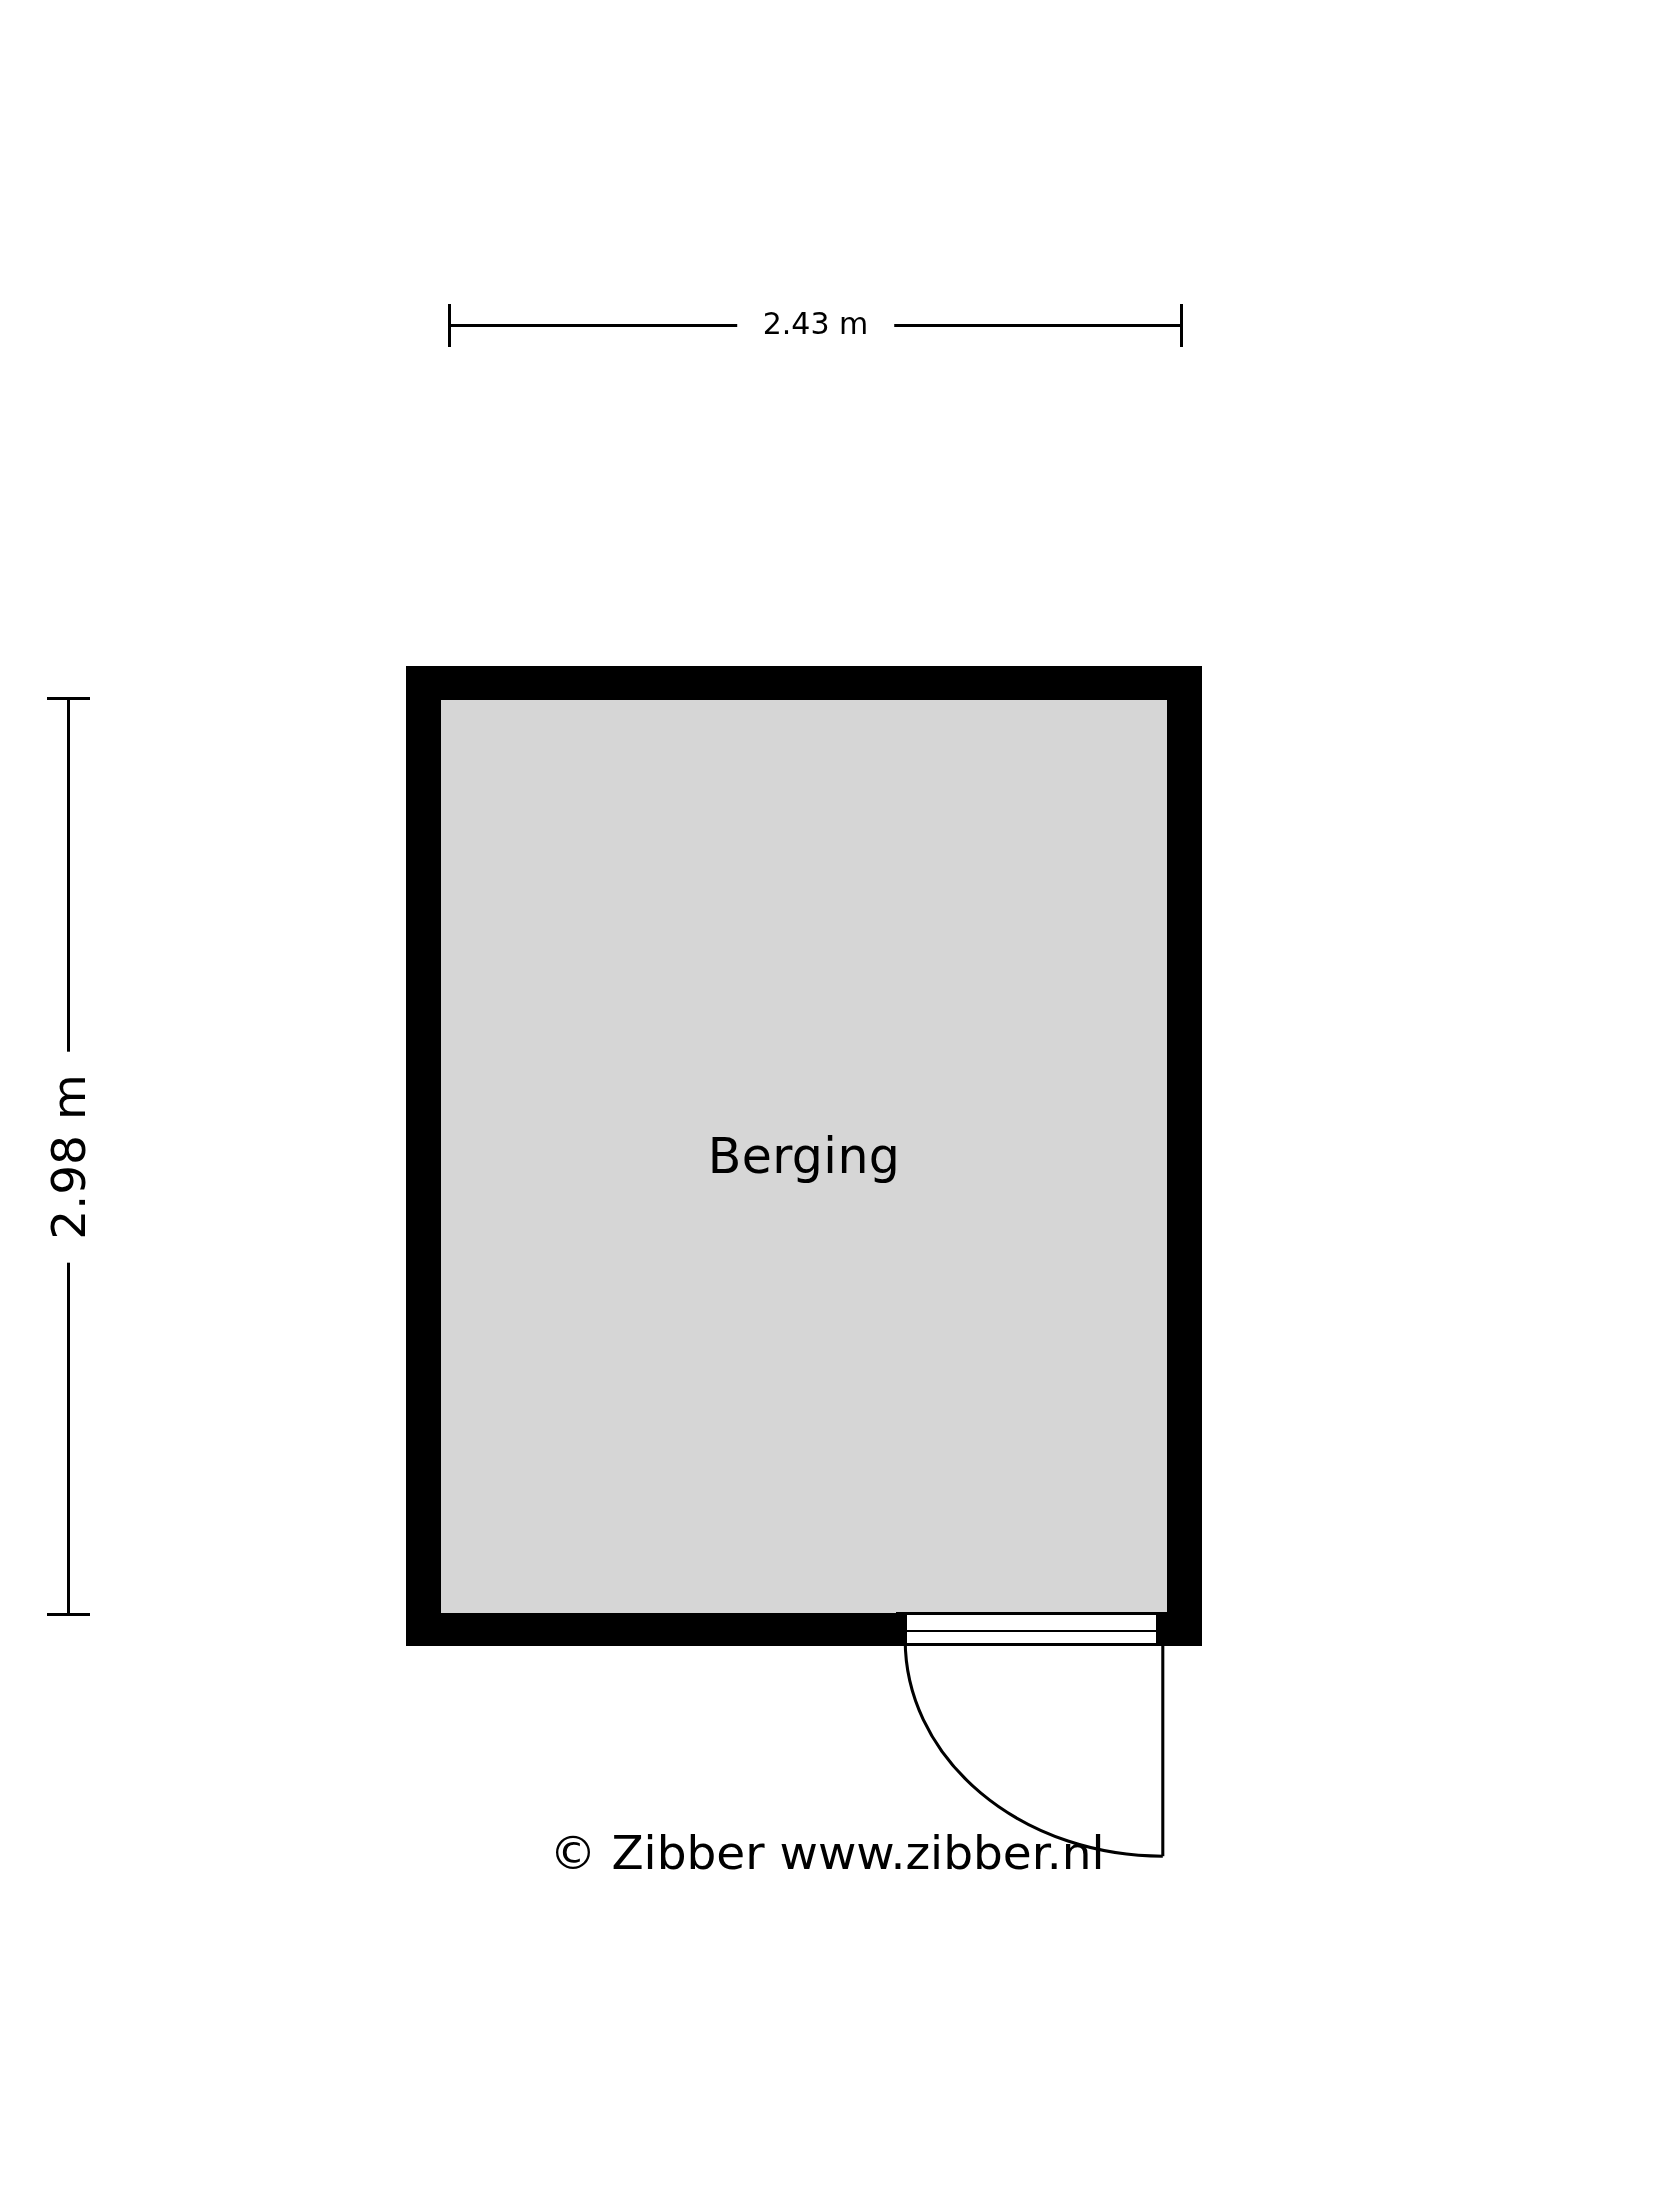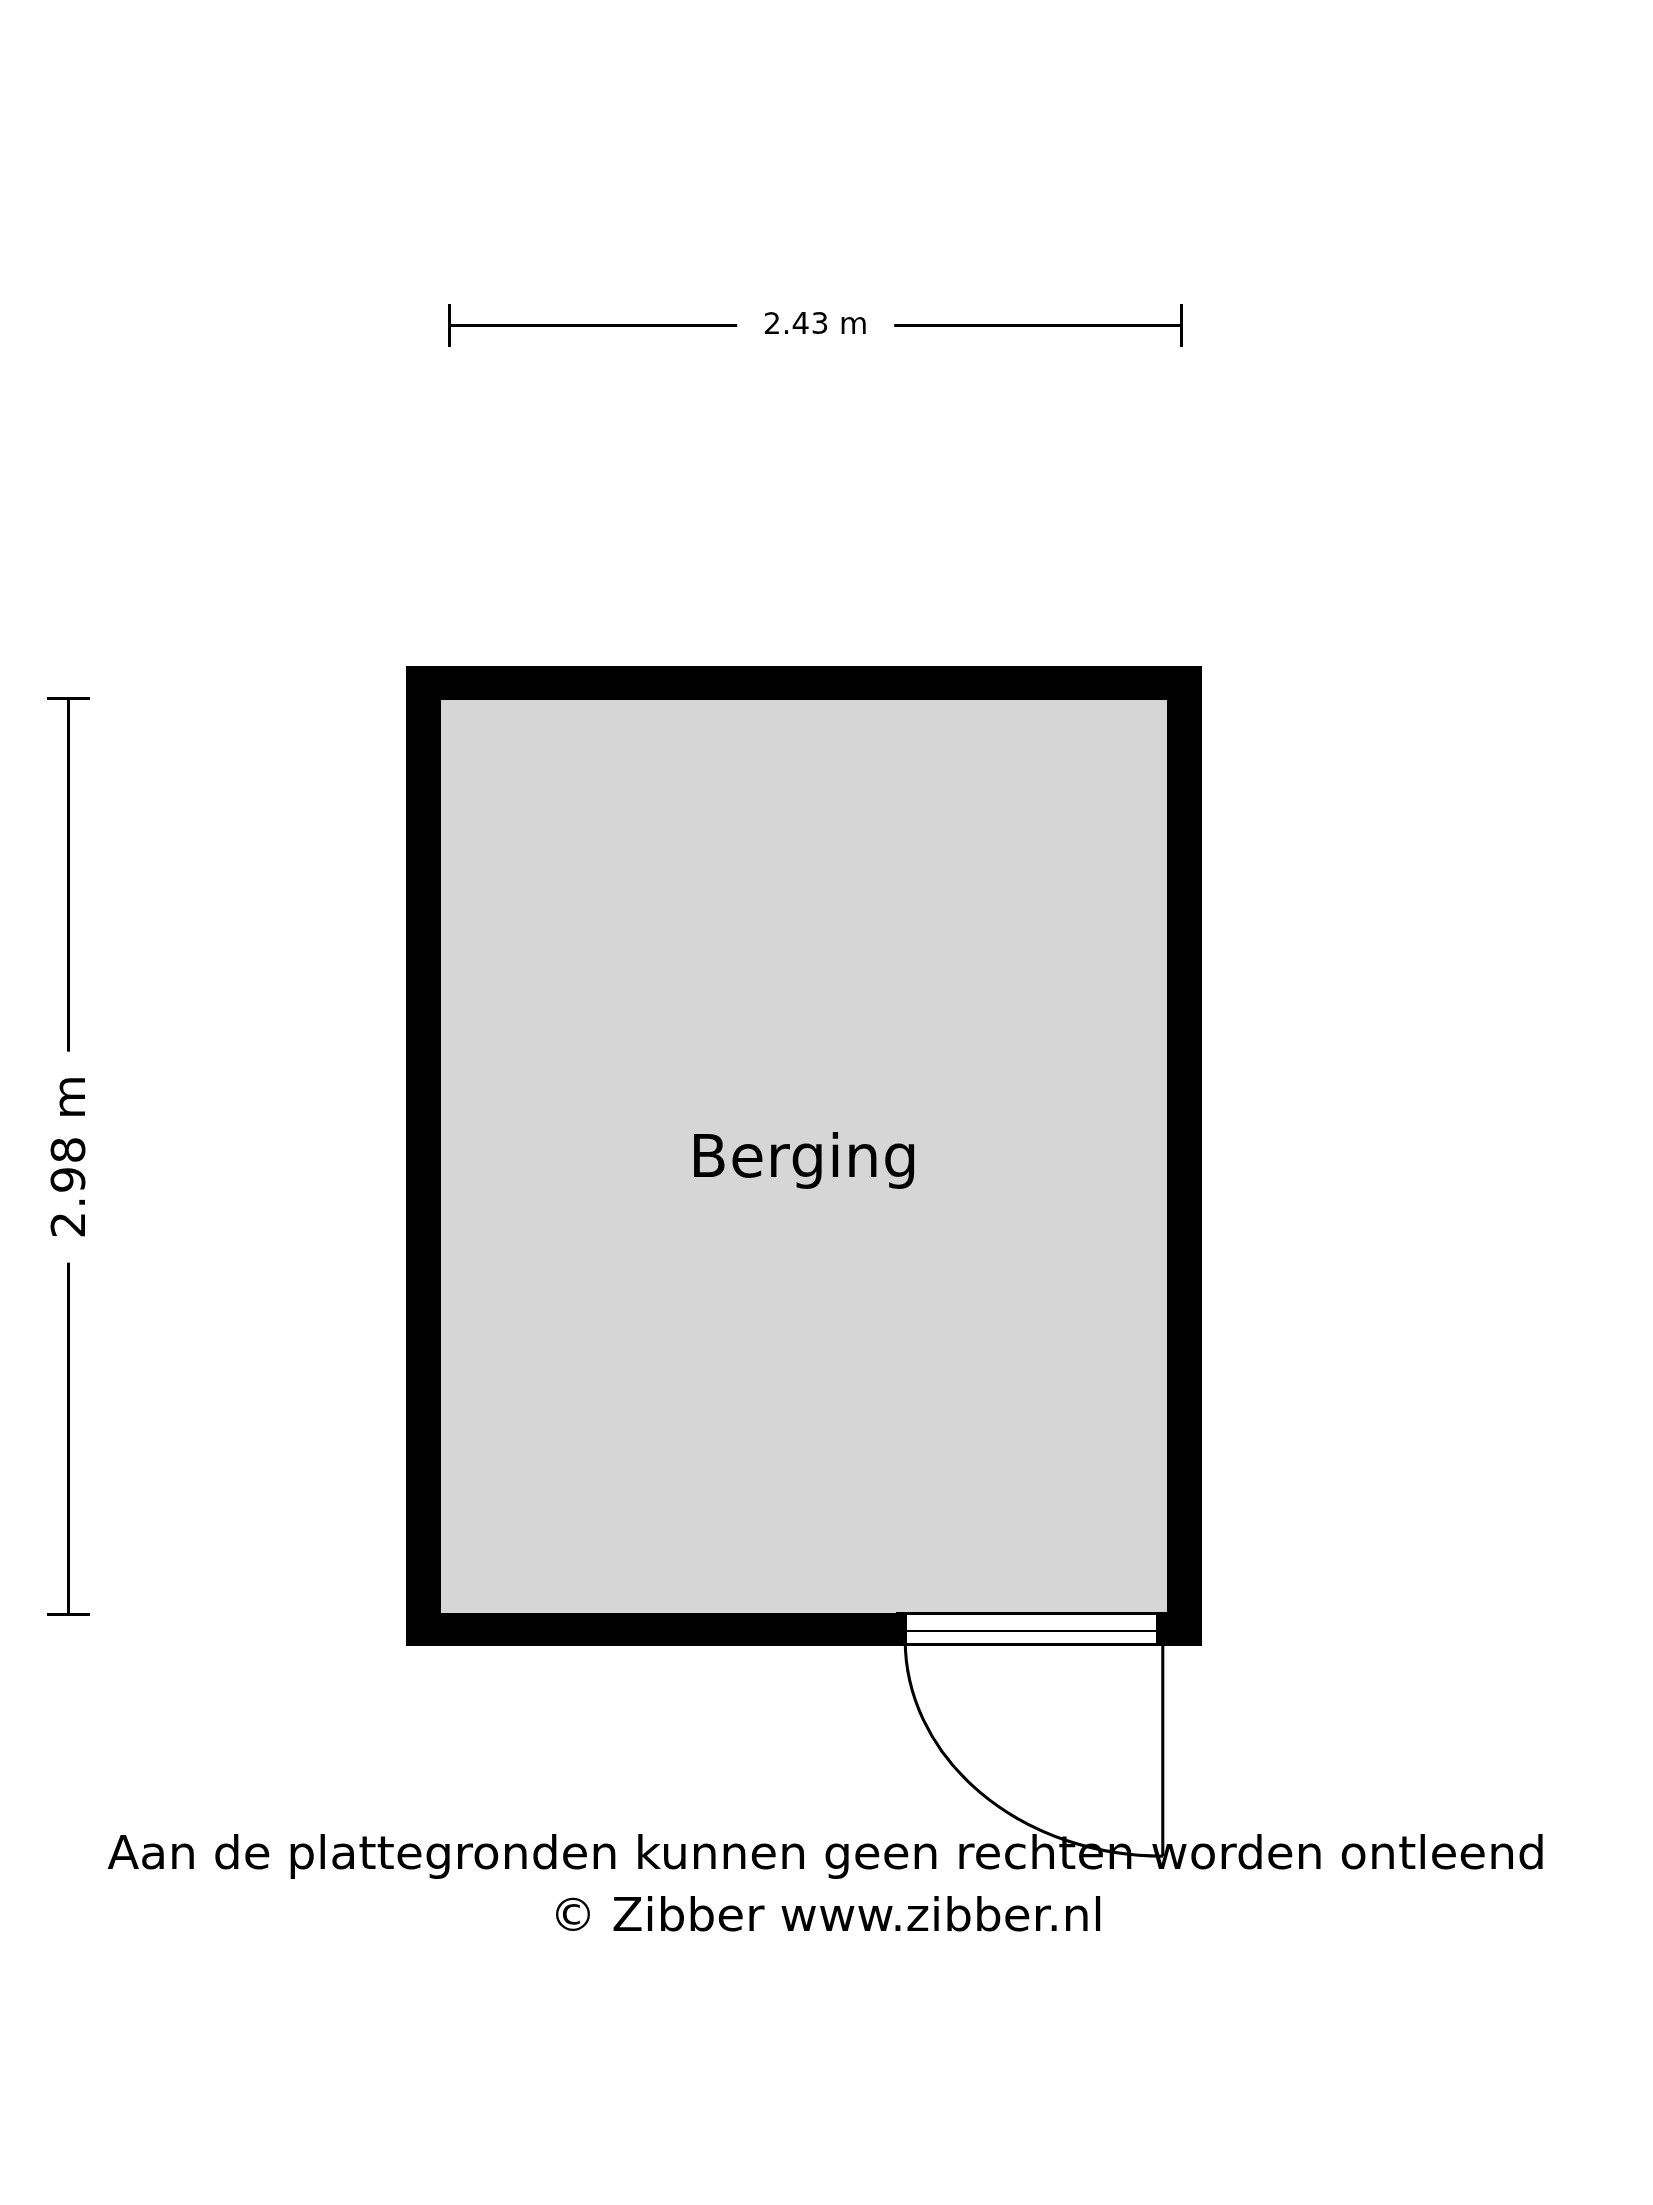--- a/index.html
+++ b/index.html
@@ -119,21 +119,21 @@
   }
   #room-label {
     position: absolute;
     left: 0;
     top: 0;
     width: 100%;
     height: 100%;
     display: flex;
     align-items: center;
     justify-content: center;
-    font-size: 59px;
+    font-size: 49px;
     color: #000000;
     letter-spacing: 0.4px;
   }
 
   
   #door-opening {
     position: absolute;
     left: 490px;
     top: 946px;
     width: 271px;
@@ -217,16 +217,15 @@
 
   <div id="door-swing">
     <svg width="276" height="230" viewBox="0 0 360 300" xmlns="http://www.w3.org/2000/svg">
       <path d="M 348 0 L 348 282" stroke="#000000" stroke-width="4" fill="none"></path>
       <path d="M 12 0 A 336 282 0 0 0 348 282" stroke="#000000" stroke-width="4" fill="none"></path>
     </svg>
   </div>
 </div>
 
 <div id="footer">
-  <div class="line">Aan de plattegronden kunnen geen rechten worden ontleend</div>
   <div class="line">© Zibber www.zibber.nl</div>
 </div>
 
 
 </body></html>

